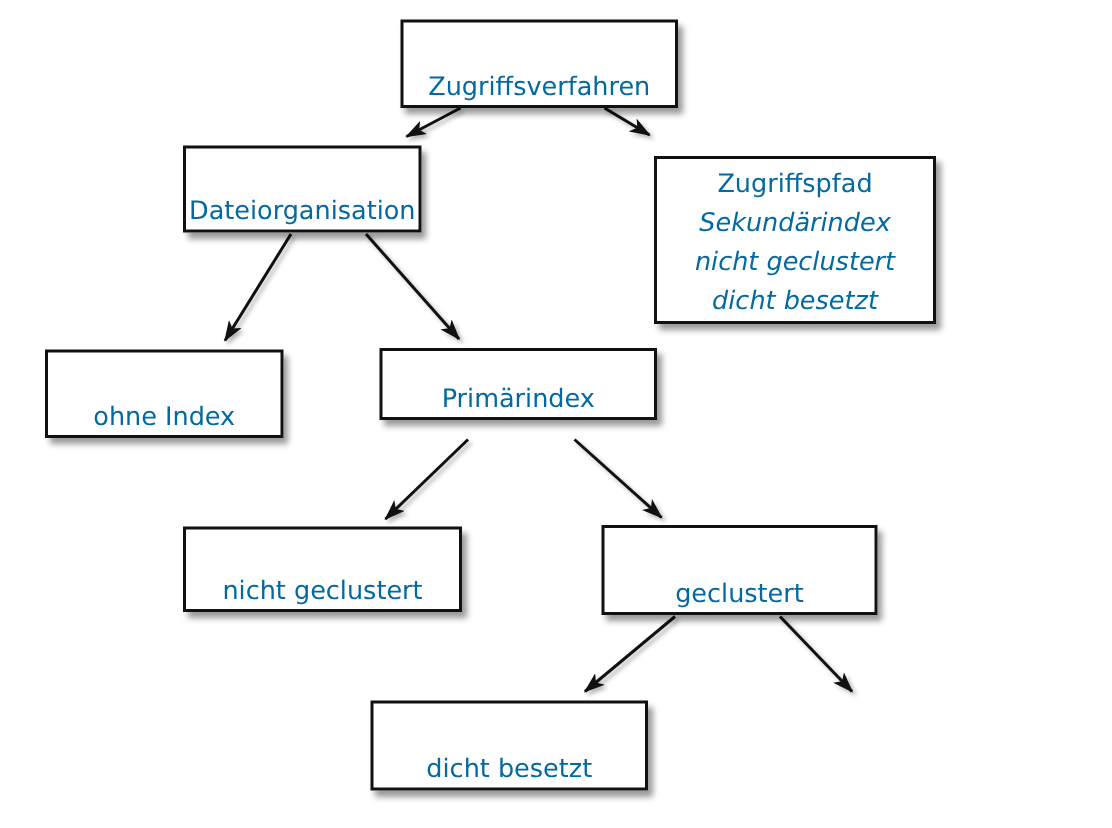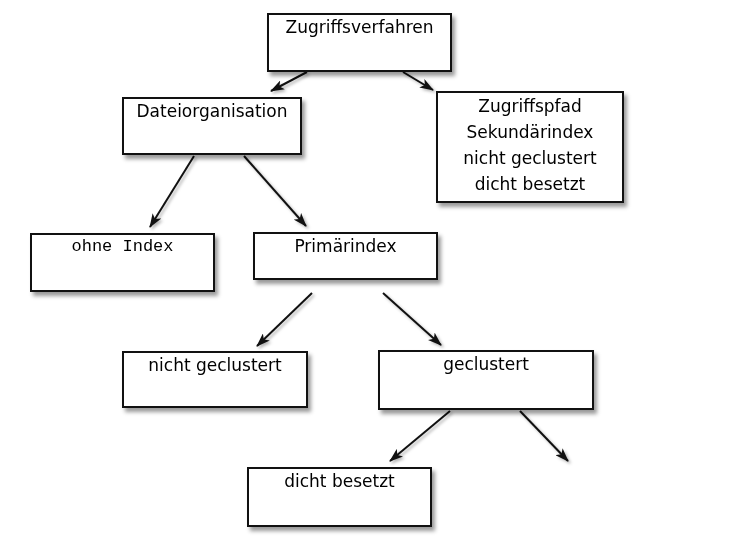--- a/index.html
+++ b/index.html
@@ -17,34 +17,34 @@
   }
   .node {
     position: absolute;
     box-sizing: border-box;
     background: #ffffff;
     border: 2.5px solid #111111;
     box-shadow: 3px 4px 4px rgba(0,0,0,0.40);
     display: flex;
     flex-direction: column;
     align-items: center;
-    justify-content: flex-start;
+    justify-content: flex-end;
     text-align: center;
-    color: #000000;
+    color: #0369a1;
     font-size: 17px;
     line-height: 24px;
   }
-  .node .italic { }
+  .node .italic { font-style: italic; }
   #node-zugriffsverfahren { left:267px; top:13px;  width:185px; height:59px; }
-  #node-dateiorganisation { left:122px; top:97px;  width:180px; height:58px; }
-  #node-zugriffspfad      { left:436px; top:91px;  width:188px; height:112px; line-height:26px; }
-  #node-ohne-index        { left:30px;  top:233px; width:185px; height:59px;font-family:Liberation Mono, monospace; }
+  #node-dateiorganisation { left:122px; top:97px;  width:159px; height:58px; }
+  #node-zugriffspfad      { left:436px; top:104px;  width:188px; height:112px; line-height:26px; }
+  #node-ohne-index        { left:30px;  top:233px; width:159px; height:59px; }
   #node-primaerindex      { left:253px; top:232px; width:185px; height:48px; }
   #node-nicht-geclustert  { left:122px; top:351px; width:186px; height:57px; }
-  #node-geclustert        { left:378px; top:350px; width:216px; height:60px; }
+  #node-geclustert        { left:401px; top:350px; width:184px; height:60px; }
   #node-dicht-besetzt     { left:247px; top:467px; width:185px; height:60px; }
   #node-duenn-besetzt     { left:515px; top:467px; width:188px; height:60px; }
   #edges {
     position: absolute;
     left: 0; top: 0;
     width: 741px;
     height: 552px;
     pointer-events: none;
     filter: drop-shadow(2px 2px 1.5px rgba(0,0,0,0.30));
   }

